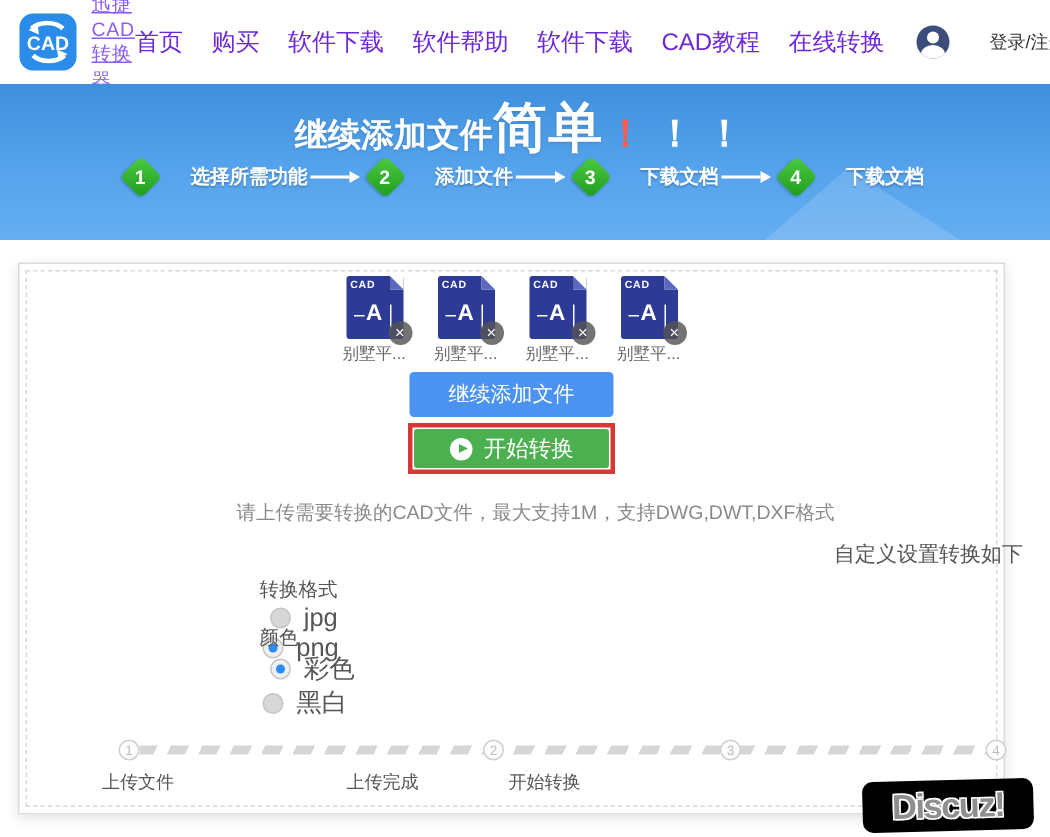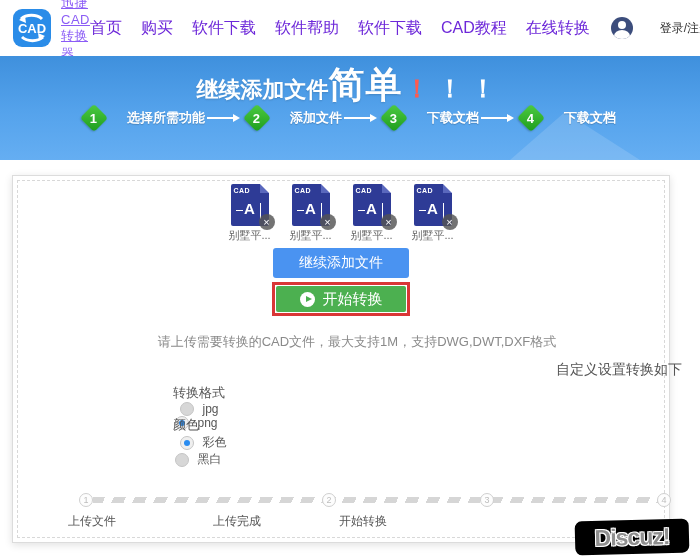--- a/index.html
+++ b/index.html
@@ -73,34 +73,34 @@
 
   .hint { position:absolute; top:157px; left:16px; width:100%; text-align:center; font-size:13px; color:#8a8a8a; }
   .settings-title { position:absolute; top:185px; left:0; width:100%; text-align:right; font-size:14px; color:#555;margin-left:13px; }
 
   
   .settings { position:absolute; top:208px; left:160px; }
   .srow { height:32px; display:flex; align-items:center;flex-direction:column; }
   .srow .slabel { width:93px; font-size:13px; color:#555; }
   .opt { width:80px; display:flex; align-items:center; gap:9px; cursor:pointer; }
   .opt:nth-of-type(3) { width:90px; }
-  .opt-text { font-size:12px; color:#555; }
+  .opt-text { font-size:17px; color:#555; }
   .radio { width:14px; height:14px; border-radius:50%; background:#d7d7d7; border:1px solid #c5c5c5;
            display:flex; align-items:center; justify-content:center; flex:0 0 auto; }
   .opt.selected .radio { background:#efefef; }
   .opt.selected .radio::after { content:""; width:6px; height:6px; border-radius:50%; background:#2a8cf0; }
 
   
   .p-dash { position:absolute; top:321px; left:80px; width:566px; height:6px;
             background:repeating-linear-gradient(115deg,#d6d6d6 0 11px,transparent 11px 19px); }
   .p-circle { position:absolute; top:317px; width:14px; height:14px; border-radius:50%; background:#fdfdfd;
               border:1px solid #cfcfcf; color:#bdbdbd; font-size:9px; display:flex; align-items:center; justify-content:center; }
   .p-c1{left:66px;} .p-c2{left:309px;} .p-c3{left:467px;} .p-c4{left:644px;}
   .p-label { position:absolute; top:337px; font-size:12px; color:#555; white-space:nowrap; }
-  .p-l1{left:55px;} .p-l2{left:200px;} .p-l3{left:326px;}
+  .p-l1{left:55px;} .p-l2{left:218px;} .p-l3{left:326px;}
 
   
   .watermark { position:absolute; left:575px; top:520px; width:114px; height:34px; background:#000;
                border-radius:7px; display:flex; align-items:center; justify-content:center; transform:rotate(-1.5deg); }
   .watermark span { font-size:23px; font-weight:bold; color:#8f8f8f; letter-spacing:-1px;
                     text-shadow:-1px -1px 0 #fff, 1px -1px 0 #fff, -1px 1px 0 #fff, 1px 1px 0 #fff; }
 </style>
 </head>
 <body>
 

